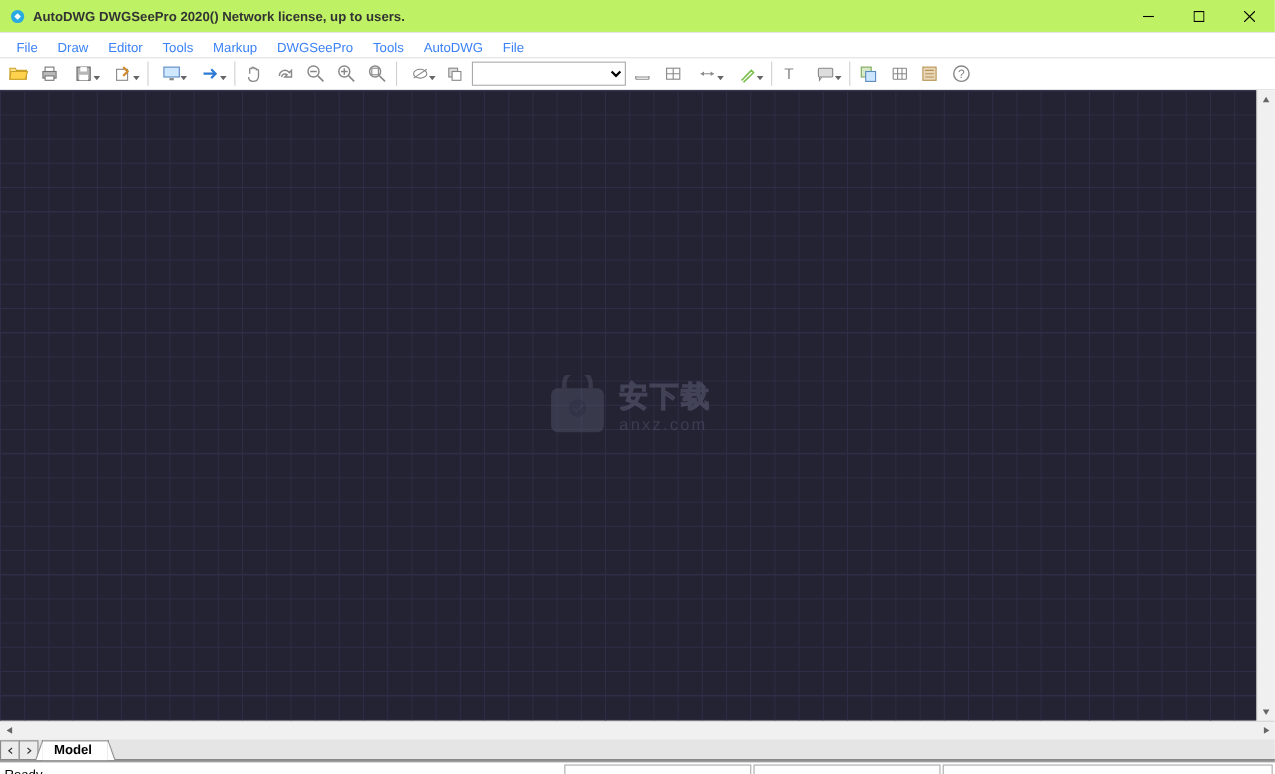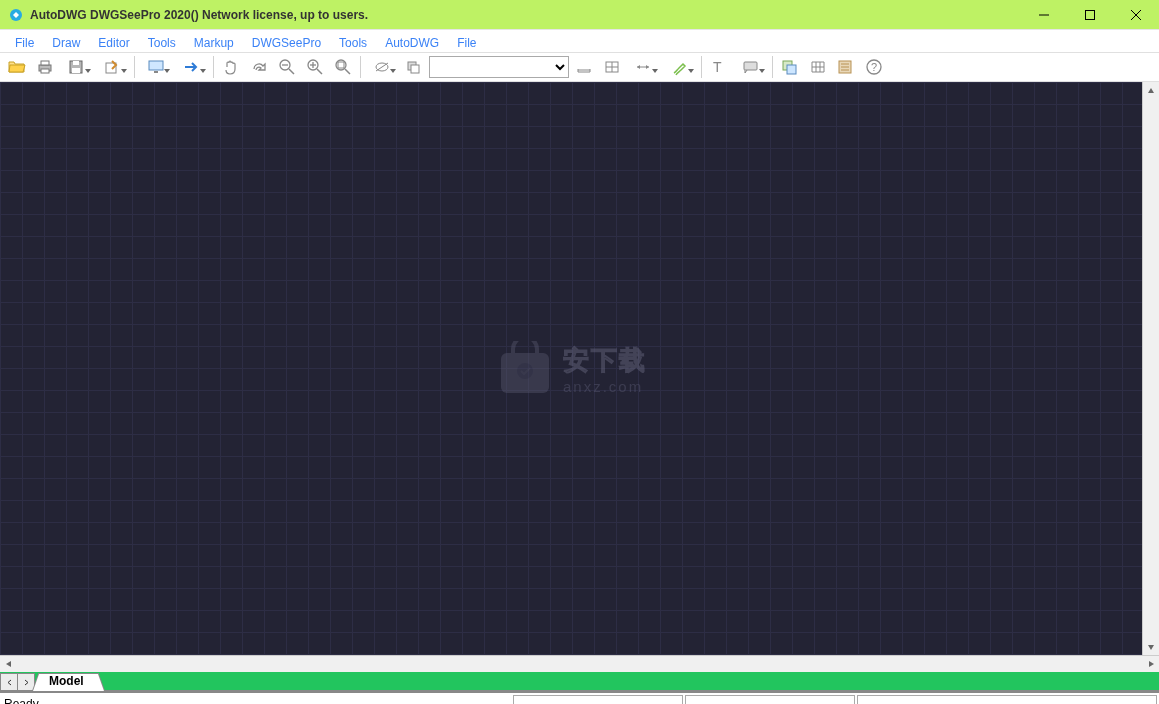--- a/index.html
+++ b/index.html
@@ -39,21 +39,21 @@
 .watermark .wm-sub { font-size: 15px; letter-spacing: 2px; color: #5a5a72; }
 
 .vscroll { width: 17px; background: #f0f0f0; border-left: 1px solid #ccc; display: flex; flex-direction: column; align-items: center; }
 .vscroll .arrow { width: 17px; height: 17px; display: flex; align-items: center; justify-content: center; cursor: pointer; }
 .vscroll .track { flex: 1; }
 
 .hscrollrow { height: 17px; background: #f0f0f0; border-top: 1px solid #ccc; display: flex; align-items: center; }
 .hscrollrow .arrow { width: 17px; height: 17px; display: flex; align-items: center; justify-content: center; cursor: pointer; }
 .hscrollrow .track { flex: 1; }
 
-.tabrow { height: 20px; background: #22c55e; display: flex; align-items: flex-end; border-bottom: 1px solid #888; }
+.tabrow { height: 20px; background: #e5e5e5; display: flex; align-items: flex-end; border-bottom: 1px solid #888; }
 .tabrow .tab-nav { width: 18px; height: 18px; border: 1px solid #888; background: #ececec; display: flex; align-items: center; justify-content: center; font-size: 10px; cursor: pointer; margin-right: -1px; }
 .tabrow .tab { height: 18px; padding: 0 14px 0 10px; border: 1px solid #888; border-bottom: none; background: #fff; font-size: 12px; font-weight: bold; margin-left: 4px; position: relative; }
 .tabrow .tab::before { content:""; position:absolute; left:-6px; top:0; width:0; height:0; border-bottom:17px solid #fff; border-left:6px solid transparent; filter: drop-shadow(-1px 0 0 #888); }
 .tabrow .tab::after { content:""; position:absolute; right:-6px; top:0; width:0; height:0; border-bottom:17px solid #fff; border-right:6px solid transparent; filter: drop-shadow(1px 0 0 #888);}
 .tabrow .filler { flex:1; border-bottom:1px solid #888; height:1px; align-self:flex-end;}
 
 .statusbar { height: 22px; background: #fff; border-top: 1px solid #888; display: flex; align-items: center; font-size: 12px; }
 .statusbar .status-text { padding-left: 4px; flex: 1; }
 .statusbar .panel { width: 170px; height: 18px; border: 1px solid #aaa; margin-right: 2px; }
 .statusbar .panel.wide { width: 300px; }

